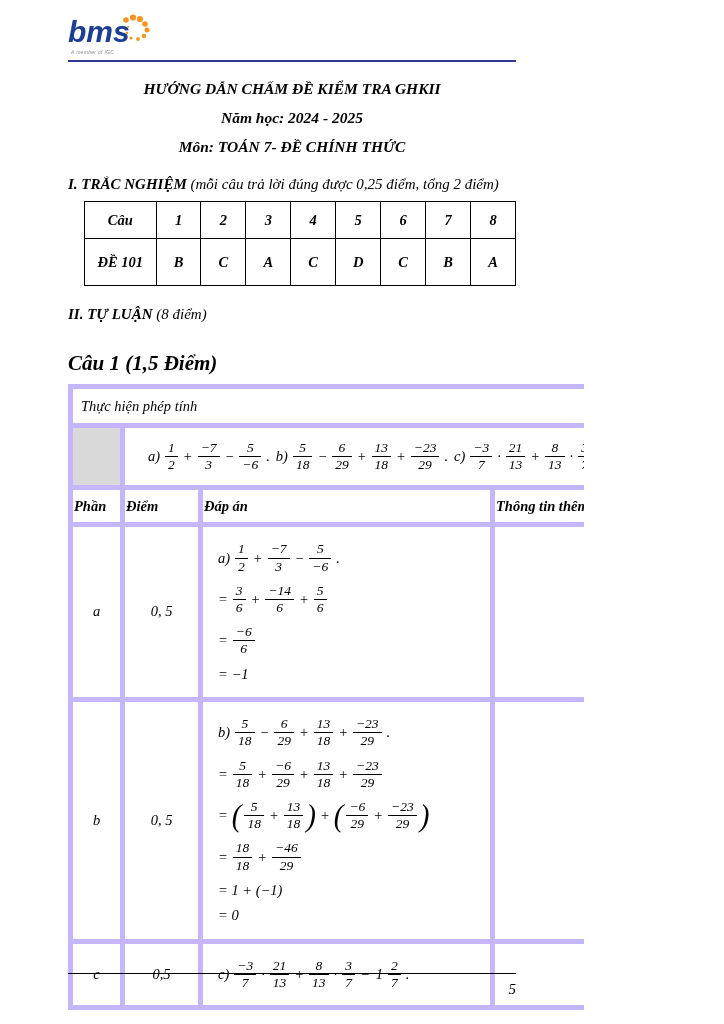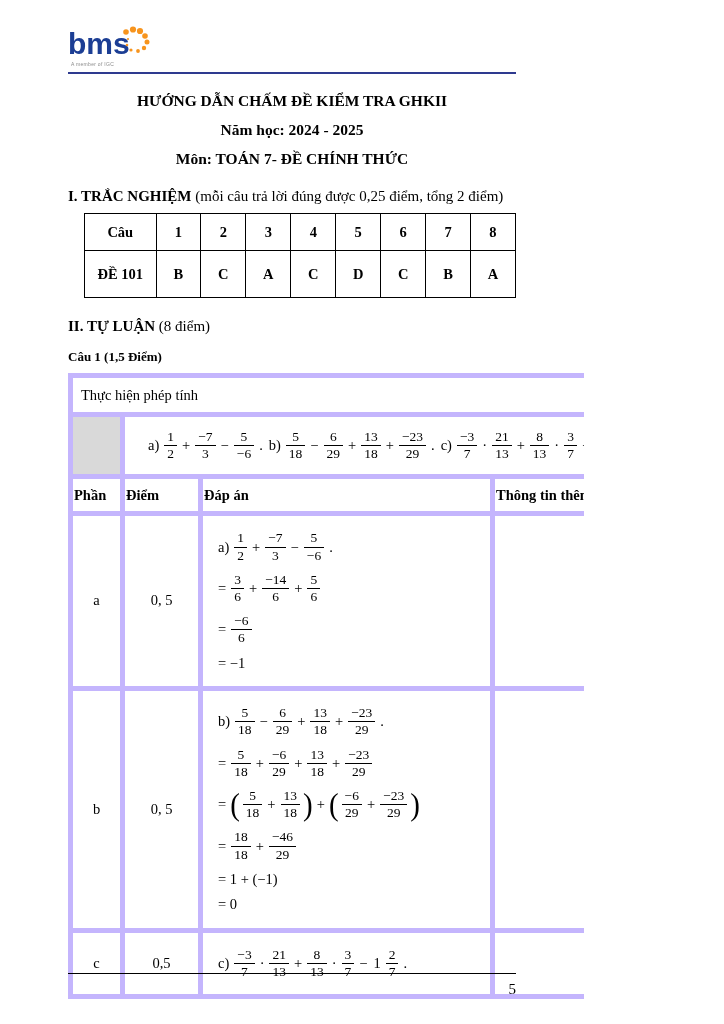--- a/index.html
+++ b/index.html
@@ -1,34 +1,34 @@
 <!DOCTYPE html>
 <html><head>
 <meta charset="utf-8">
 <style>
   html,body{margin:0;padding:0;}
   body{width:724px;height:1024px;background:#ffffff;color:#000;font-family:"Liberation Serif",serif;}
-  .page{position:relative;width:584px;height:1024px;padding:24px 68px 0;box-sizing:border-box;overflow:hidden;background:#fff;}
+  .page{position:relative;width:584px;height:1024px;padding:12px 68px 0;box-sizing:border-box;overflow:hidden;background:#fff;font-style:italic;}
 
   .logo-row{height:46px;}
   .logo-sub{font-family:"Liberation Sans",sans-serif;font-size:5px;color:#8a8a8a;margin-top:-7px;margin-left:3px;letter-spacing:.3px;}
   .blue-rule{height:2px;background:#2e3a8f;margin:2px 0 18px;}
 
   .center-title{text-align:center;font-weight:bold;font-size:15.5px;margin-bottom:11px;}
   .section-heading{font-size:15px;margin:20px 0 6px;}
   .section-heading .bold{font-weight:bold;}
 
   .answer-table{border-collapse:collapse;margin:8px 0 14px 16px;}
   .answer-table td{border:1px solid #000;text-align:center;font-weight:bold;font-size:14.5px;padding:0;}
   .answer-table td.first{width:88px;}
   .answer-table td.small{width:57px;}
   .answer-table tr.r1 td{height:36px;}
   .answer-table tr.r2 td{height:46px;}
 
-  .cau-heading{font-weight:bold;font-size:13px;margin:14px 0 8px;}
+  .cau-heading{font-weight:bold;font-size:21px;margin:28px 0 8px;}
 
   .task-table{width:100%;border-collapse:collapse;table-layout:fixed;}
   .task-table td{border:5px solid #c4b5fd;font-size:14.5px;vertical-align:middle;}
   td.instruction{padding:5px 8px;height:24px;}
   tr.expr-row{height:50px;}
   td.grey-cell{background:#d9d9d9;}
   td.expr-cell{padding:4px 46px 4px 20px;}
   .expr-flex{display:flex;justify-content:space-between;align-items:center;}
   tr.head-row td{font-weight:bold;text-align:left;height:30px;}
   td.part-cell,td.score-cell{text-align:center;}

